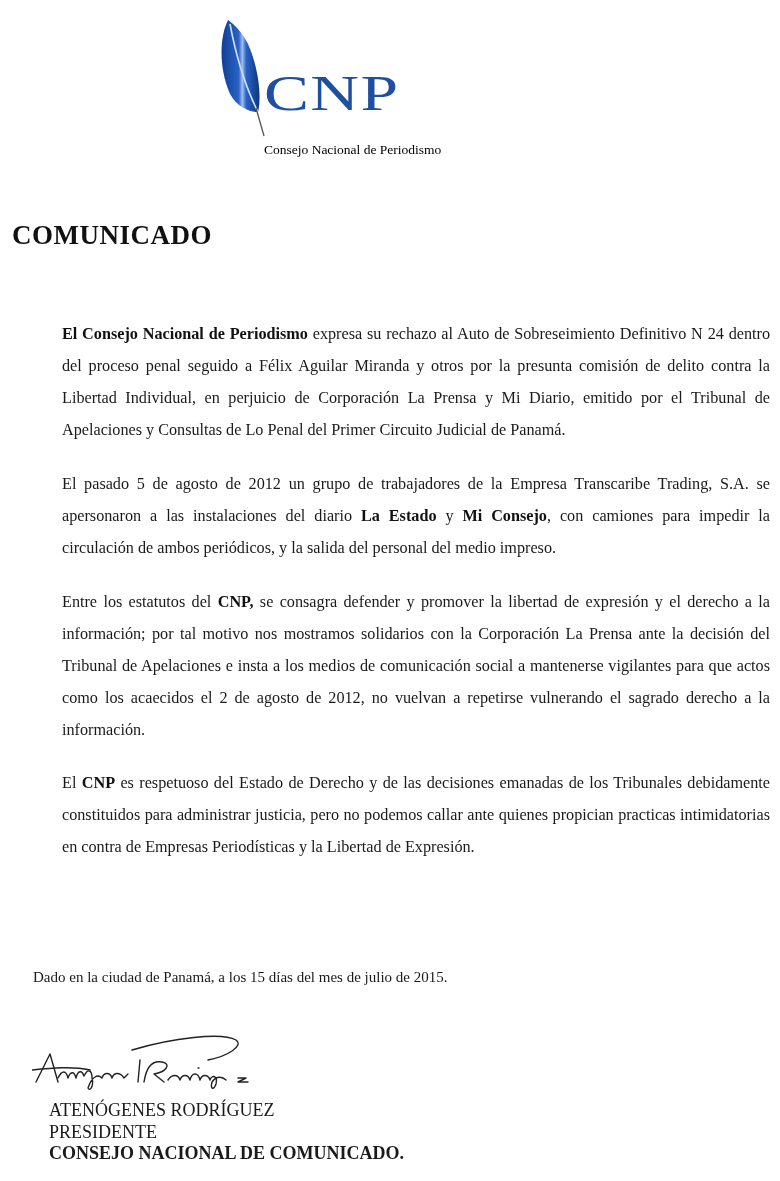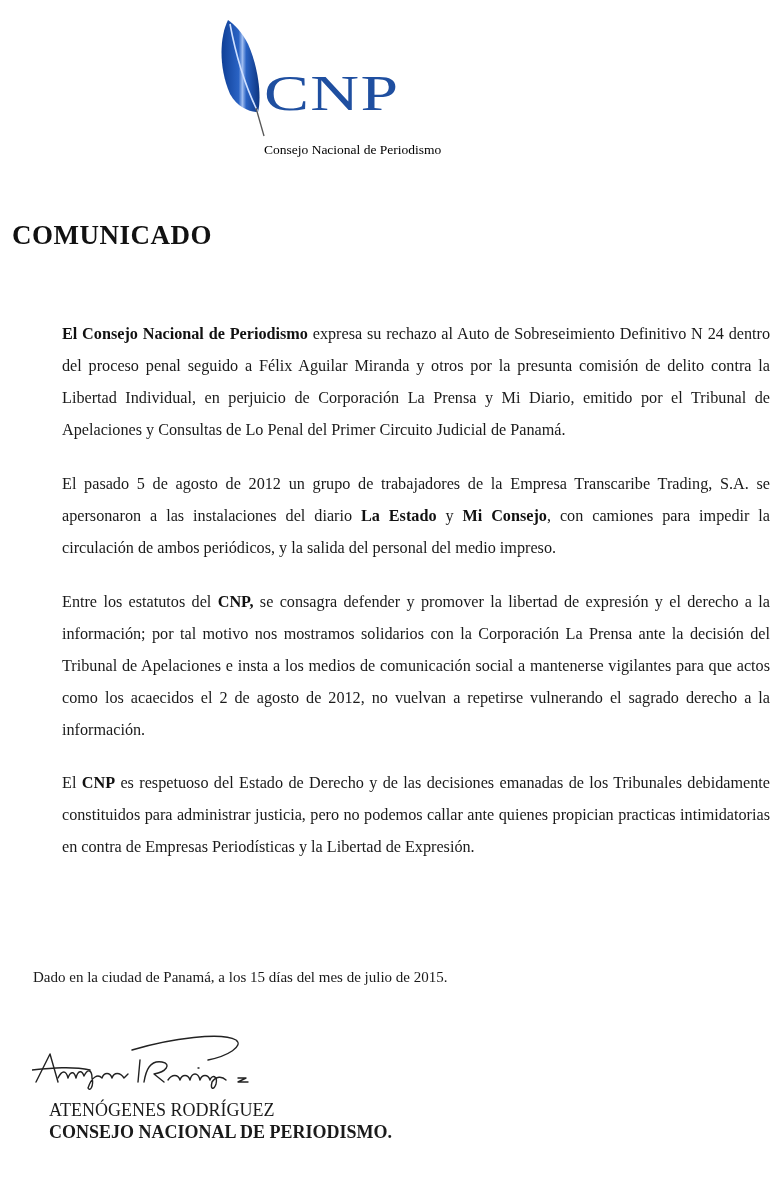--- a/index.html
+++ b/index.html
@@ -147,14 +147,15 @@
     <path d="M100 20 C 140 8, 190 2, 204 10 C 212 16, 196 26, 176 30"></path>
 
     <path d="M136 50 C 140 44, 146 44, 148 50 C 150 44, 156 44, 158 50 C 160 42, 166 42, 168 50 C 170 44, 176 44, 178 50 C 180 44, 186 46, 184 54 C 182 60, 178 60, 180 52 C 184 46, 190 46, 194 50"></path>
     <path d="M206 48 L 214 48 L 206 52 L 216 52"></path>
     <path d="M166 38 L 167 38"></path>
   </g>
 </svg>
 
 <div class="sign-block">
   <div>ATENÓGENES RODRÍGUEZ</div>
-  <div class="sign-org">CONSEJO NACIONAL DE PERIODISMO.</div>
+  <div>PRESIDENTE</div>
+  <div class="sign-org">CONSEJO NACIONAL DE COMUNICADO.</div>
 </div>
 
 </body></html>

